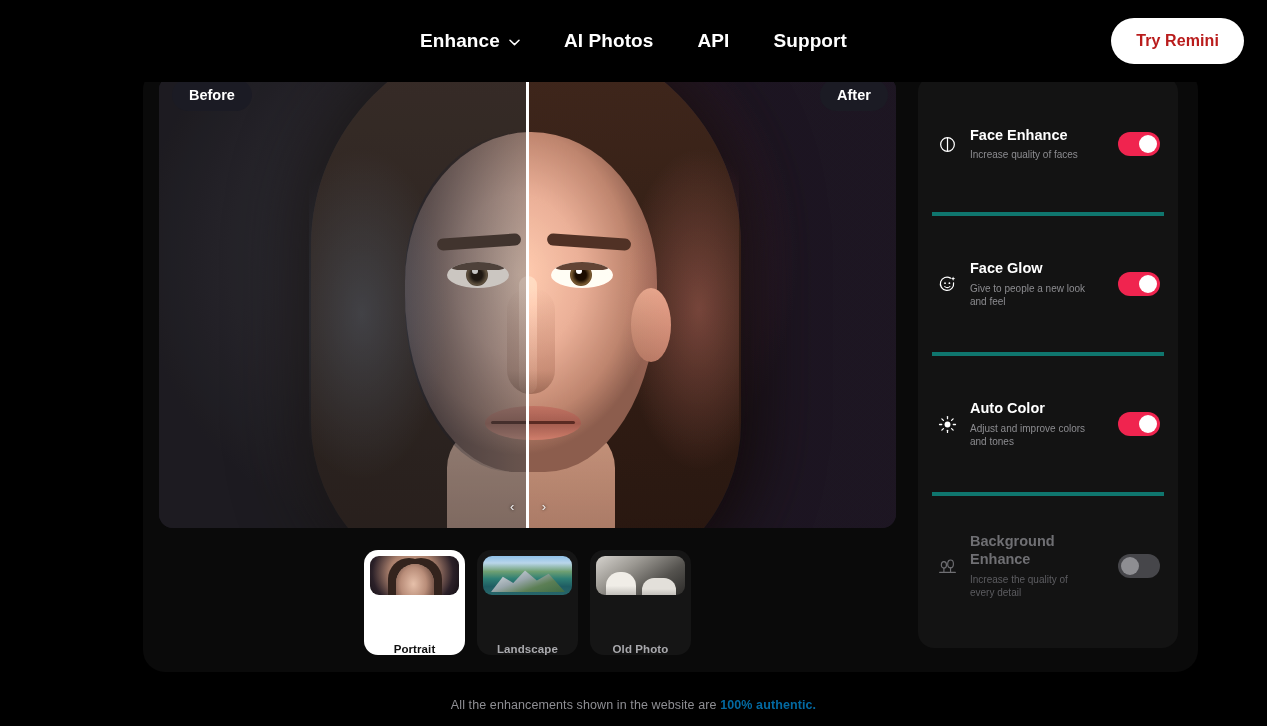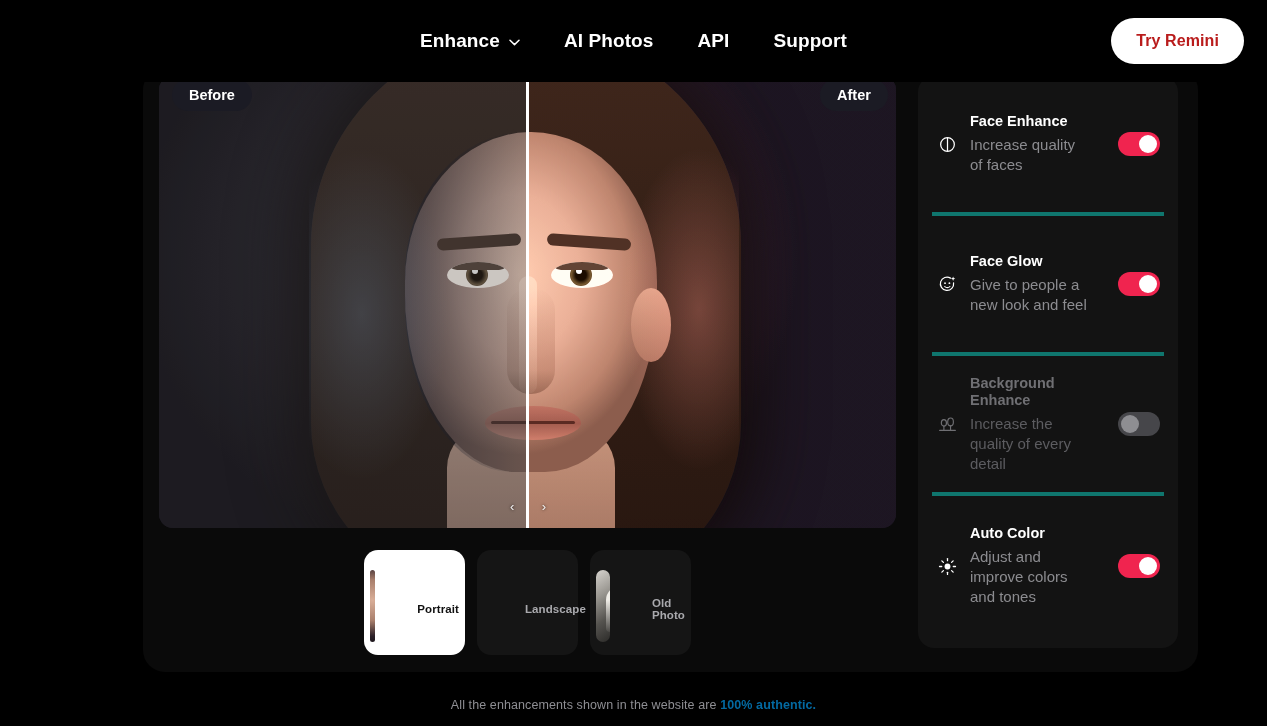--- a/index.html
+++ b/index.html
@@ -237,21 +237,21 @@
     position: absolute;
     left: 364px; top: 550px;
     display: flex; gap: 12px;
     z-index: 15;
   }
   .thumb {
     width: 101px; height: 105px;
     border-radius: 14px;
     background: #151515;
     padding: 6px 6px 0 6px;
-    display: flex; flex-direction: row; align-items: center;
+    display: flex; flex-direction: column; align-items: center;
     cursor: pointer;
     gap: 42px;
   }
   .thumb.selected { background: #ffffff; }
   .thumb-img {
     width: 89px; height: 72px;
     border-radius: 9px;
     overflow: hidden;
     position: relative;
   }
@@ -322,21 +322,21 @@
     display: flex; align-items: center; justify-content: center;
     color: #ffffff;
   }
   .opt-text { flex: 1; }
   .opt-title {
     font-size: 14.5px; font-weight: 700; color: #ffffff;
     line-height: 1.22;
     margin-bottom: 4px;
   }
   .opt-desc {
-    font-size: 15px; color: #8c8c90; line-height: 1.32;
+    font-size: 10px; color: #8c8c90; line-height: 1.32;
     max-width: 118px;
   }
   .toggle {
     width: 42px; min-width: 42px; height: 24px;
     border-radius: 12px;
     background: #f0244f;
     position: relative;
     cursor: pointer;
   }
   .toggle .knob {
@@ -502,39 +502,20 @@
         <circle cx="12.0" cy="8.6" r="0.95" fill="currentColor"></circle>
         <path d="M7.1 12.2 Q9.8 14.3 12.5 12.2" stroke="currentColor" stroke-width="1.2" stroke-linecap="round"></path>
         <path d="M15.9 1.6 L16.55 3.25 L18.2 3.9 L16.55 4.55 L15.9 6.2 L15.25 4.55 L13.6 3.9 L15.25 3.25 Z" fill="currentColor"></path>
       </svg>
     </div>
     <div class="opt-text">
       <div class="opt-title">Face Glow</div>
       <div class="opt-desc">Give to people a new look and feel</div>
     </div>
     <div class="toggle">
-      <div class="knob"></div>
-    </div>
-  </div>
-
-  <div class="opt disabled">
-    <div class="opt-icon">
-      <svg viewBox="0 0 20 20" width="19" height="19" fill="none">
-        <ellipse cx="6.2" cy="8.3" rx="2.7" ry="3.4" stroke="currentColor" stroke-width="1.2"></ellipse>
-        <path d="M6.2 11.7 V15.6" stroke="currentColor" stroke-width="1.2" stroke-linecap="round"></path>
-        <ellipse cx="13.2" cy="7.3" rx="3.0" ry="4.1" stroke="currentColor" stroke-width="1.2"></ellipse>
-        <path d="M13.2 11.4 V15.6" stroke="currentColor" stroke-width="1.2" stroke-linecap="round"></path>
-        <path d="M1.8 16.3 H18.2" stroke="currentColor" stroke-width="1.3" stroke-linecap="round"></path>
-      </svg>
-    </div>
-    <div class="opt-text">
-      <div class="opt-title">Background Enhance</div>
-      <div class="opt-desc">Increase the quality of every detail</div>
-    </div>
-    <div class="toggle off">
       <div class="knob"></div>
     </div>
   </div>
 
   <div class="opt">
     <div class="opt-icon">
       <svg viewBox="0 0 20 20" width="19" height="19" fill="none">
         <circle cx="10" cy="10" r="3.1" fill="currentColor"></circle>
         <g stroke="currentColor" stroke-width="1.35" stroke-linecap="round">
           <path d="M10 1.6 V3.9"></path>
@@ -550,17 +531,36 @@
     </div>
     <div class="opt-text">
       <div class="opt-title">Auto Color</div>
       <div class="opt-desc">Adjust and improve colors and tones</div>
     </div>
     <div class="toggle">
       <div class="knob"></div>
     </div>
   </div>
 
+  <div class="opt disabled">
+    <div class="opt-icon">
+      <svg viewBox="0 0 20 20" width="19" height="19" fill="none">
+        <ellipse cx="6.2" cy="8.3" rx="2.7" ry="3.4" stroke="currentColor" stroke-width="1.2"></ellipse>
+        <path d="M6.2 11.7 V15.6" stroke="currentColor" stroke-width="1.2" stroke-linecap="round"></path>
+        <ellipse cx="13.2" cy="7.3" rx="3.0" ry="4.1" stroke="currentColor" stroke-width="1.2"></ellipse>
+        <path d="M13.2 11.4 V15.6" stroke="currentColor" stroke-width="1.2" stroke-linecap="round"></path>
+        <path d="M1.8 16.3 H18.2" stroke="currentColor" stroke-width="1.3" stroke-linecap="round"></path>
+      </svg>
+    </div>
+    <div class="opt-text">
+      <div class="opt-title">Background Enhance</div>
+      <div class="opt-desc">Increase the quality of every detail</div>
+    </div>
+    <div class="toggle off">
+      <div class="knob"></div>
+    </div>
+  </div>
+
 </div>
 
 <div class="footer">
   <span>All the enhancements shown in the website are </span><b>100% authentic.</b>
 </div>
 
 </body></html>

